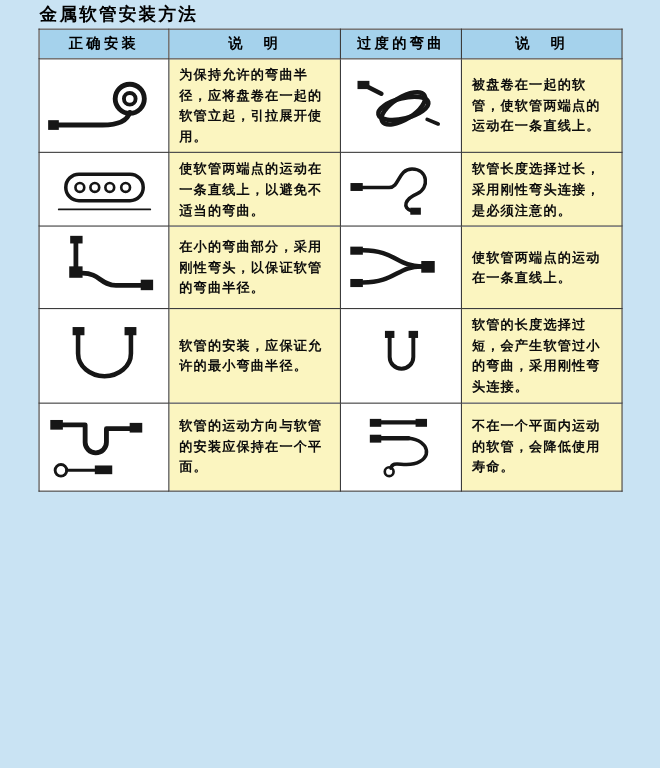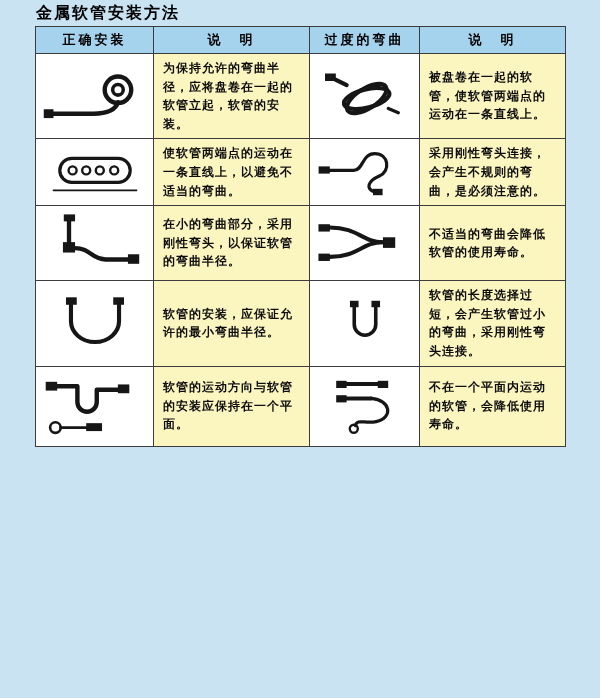--- a/index.html
+++ b/index.html
@@ -85,21 +85,21 @@
 
   <tr class="rh80">
     <td class="img-cell">
       <svg class="hose" width="106" height="64" viewBox="0 0 120 70">
         <rect class="f" x="2" y="50" width="11" height="10"></rect>
         <path d="M12,55 H58 C76,55 84,49 86,42" stroke-width="5"></path>
         <circle cx="86" cy="28" r="15" stroke-width="5"></circle>
         <circle cx="86" cy="28" r="6" stroke-width="4"></circle>
       </svg>
     </td>
-    <td class="note-cell">为保持允许的弯曲半径，应将盘卷在一起的软管立起，软管的安装。</td>
+    <td class="note-cell">为保持允许的弯曲半径，应将盘卷在一起的软管立起，引拉展开使用。</td>
     <td class="img-cell">
       <svg class="hose" width="100" height="60" viewBox="0 0 120 70">
         <ellipse cx="62" cy="38" rx="28" ry="11" stroke-width="5" transform="rotate(-14 62 38)"></ellipse>
         <ellipse cx="62" cy="38" rx="27" ry="12" stroke-width="5" transform="rotate(-32 62 38)"></ellipse>
         <path d="M38,22 L24,15" stroke-width="5"></path>
         <rect class="f" x="12" y="8" width="13" height="9"></rect>
         <path d="M88,50 L100,55" stroke-width="4"></path>
       </svg>
     </td>
     <td class="note-cell">被盘卷在一起的软管，使软管两端点的运动在一条直线上。</td>
@@ -118,21 +118,21 @@
       </svg>
     </td>
     <td class="note-cell">使软管两端点的运动在一条直线上，以避免不适当的弯曲。</td>
     <td class="img-cell">
       <svg class="hose" width="96" height="58" viewBox="0 0 120 70">
         <rect class="f" x="2" y="28" width="14" height="9"></rect>
         <path d="M16,33 H46 C58,33 56,12 72,12 C90,12 92,34 78,40 C64,46 60,56 72,60" stroke-width="4"></path>
         <rect class="f" x="70" y="56" width="12" height="8"></rect>
       </svg>
     </td>
-    <td class="note-cell">采用刚性弯头连接，会产生不规则的弯曲，是必须注意的。</td>
+    <td class="note-cell">软管长度选择过长，采用刚性弯头连接，是必须注意的。</td>
   </tr>
 
   <tr class="rh75">
     <td class="img-cell">
       <svg class="hose" width="104" height="62" viewBox="0 0 120 70">
         <rect class="f" x="24" y="2" width="13" height="8"></rect>
         <path d="M30,10 V34" stroke-width="5"></path>
         <rect class="f" x="23" y="34" width="14" height="12"></rect>
         <path d="M37,41 C55,41 56,54 72,54 H98" stroke-width="5"></path>
         <rect class="f" x="98" y="48" width="13" height="11"></rect>
@@ -141,21 +141,21 @@
     <td class="note-cell">在小的弯曲部分，采用刚性弯头，以保证软管的弯曲半径。</td>
     <td class="img-cell">
       <svg class="hose" width="98" height="58" viewBox="0 0 120 70">
         <rect class="f" x="3" y="12" width="14" height="9"></rect>
         <rect class="f" x="3" y="48" width="14" height="9"></rect>
         <path d="M17,16 C52,16 56,34 82,34" stroke-width="5"></path>
         <path d="M17,52 C52,52 56,34 82,34" stroke-width="5"></path>
         <rect class="f" x="82" y="28" width="15" height="13"></rect>
       </svg>
     </td>
-    <td class="note-cell">不适当的弯曲会降低软管的使用寿命。</td>
+    <td class="note-cell">使软管两端点的运动在一条直线上。</td>
   </tr>
 
 
 
 
   <tr class="rh65">
     <td class="img-cell">
       <svg class="hose" width="100" height="58" viewBox="0 0 120 70">
         <rect class="f" x="25" y="4" width="13" height="9"></rect>
         <rect class="f" x="82" y="4" width="13" height="9"></rect>

